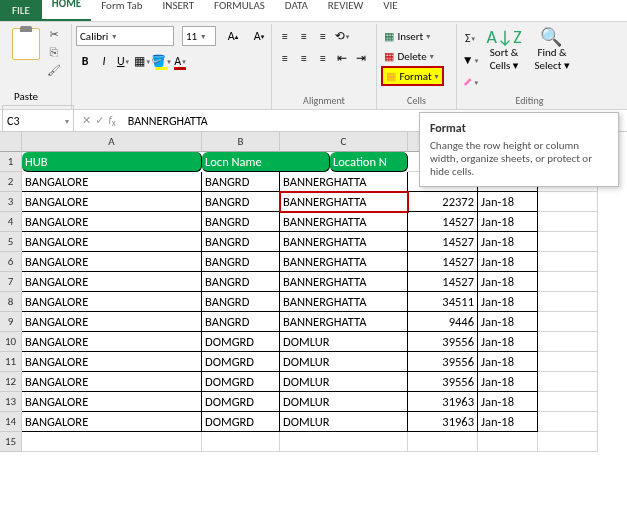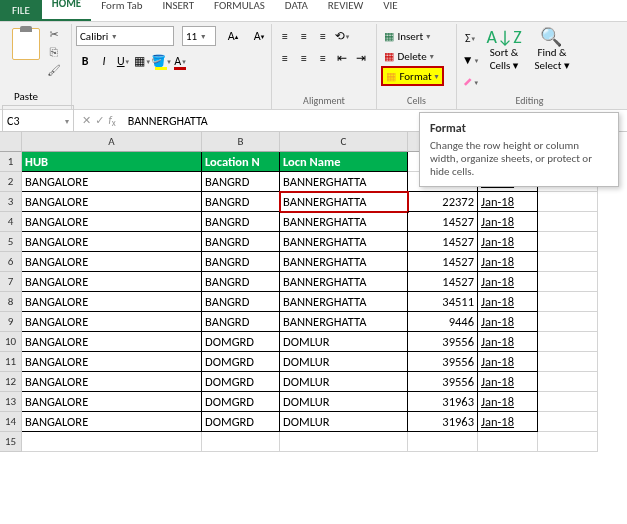--- a/index.html
+++ b/index.html
@@ -58,26 +58,26 @@
 
 .grid-wrap { display: flex; position: relative; }
 .rowhdrs { display: flex; flex-direction: column; }
 .corner { width: 22px; height: 20px; background: #e6e6e6; border-right: 1px solid #ccc; border-bottom: 1px solid #aaa; }
 .rowhdr { width: 22px; height: 20px; background: #e6e6e6; border-right: 1px solid #ccc; border-bottom: 1px solid #ccc; display: flex; align-items: center; justify-content: center; font-size: 11px; color: #333; }
 .cols { display: flex; }
 .colhdr { height: 20px; background: #e6e6e6; border-right: 1px solid #ccc; border-bottom: 1px solid #aaa; display: flex; align-items: center; justify-content: center; font-size: 11px; color: #333; }
 .cells { position: relative; }
 .datarow { display: flex; }
 .cell { height: 20px; border-right: 1px solid #000; border-bottom: 1px solid #000; padding: 0 3px; display: flex; align-items: center; font-size: 12.5px; font-family: Calibri, sans-serif; overflow: hidden; }
-.cell.header { background: #00b050; color: #fff; font-weight: bold; }
+.cell.header { background: #00b050; color: #fff; font-weight: normal; border-radius: 6px; }
 .cell.num { justify-content: flex-end; }
 .cell.empty { border-right: 1px solid #d4d4d4; border-bottom: 1px solid #d4d4d4; }
 .cell.sel { outline: 2px solid #c00000; outline-offset: -1px; }
 
-.wA { width: 180px; } .wB { width: 78px; } .wC { width: 128px; } .wD { width: 70px; } .wE { width: 60px; text-decoration: underline; } .wF { width: 60px; }
+.wA { width: 180px; } .wB { width: 78px; } .wC { width: 128px; } .wD { width: 70px; } .wE { width: 60px; } .wF { width: 60px; }
 </style>
 </head>
 <body>
 
 <div class="tabs">
   <div class="tab file">FILE</div>
   <div class="tab active">HOME</div>
   <div class="tab">Form Tab</div>
   <div class="tab">INSERT</div>
   <div class="tab">FORMULAS</div>
@@ -245,22 +245,22 @@
         <div class="colhdr wA">A</div>
         <div class="colhdr wB">B</div>
         <div class="colhdr wC">C</div>
         <div class="colhdr wD">D</div>
         <div class="colhdr wE">E</div>
         <div class="colhdr wF">F</div>
       </div>
     <div class="cells" id="cells">
         <div class="datarow">
           <div class="cell wA header">HUB</div>
+          <div class="cell wC header">Locn Name</div>
           <div class="cell wB header">Location N</div>
-          <div class="cell wC header">Locn Name</div>
           <div class="cell wD empty"></div>
           <div class="cell wE empty"></div>
           <div class="cell wF empty"></div>
         </div>
         <div class="datarow">
           <div class="cell wA">BANGALORE</div>
           <div class="cell wB">BANGRD</div>
           <div class="cell wC">BANNERGHATTA</div>
           <div class="cell wD num">22372</div>
           <div class="cell wE">Jan-18</div>

